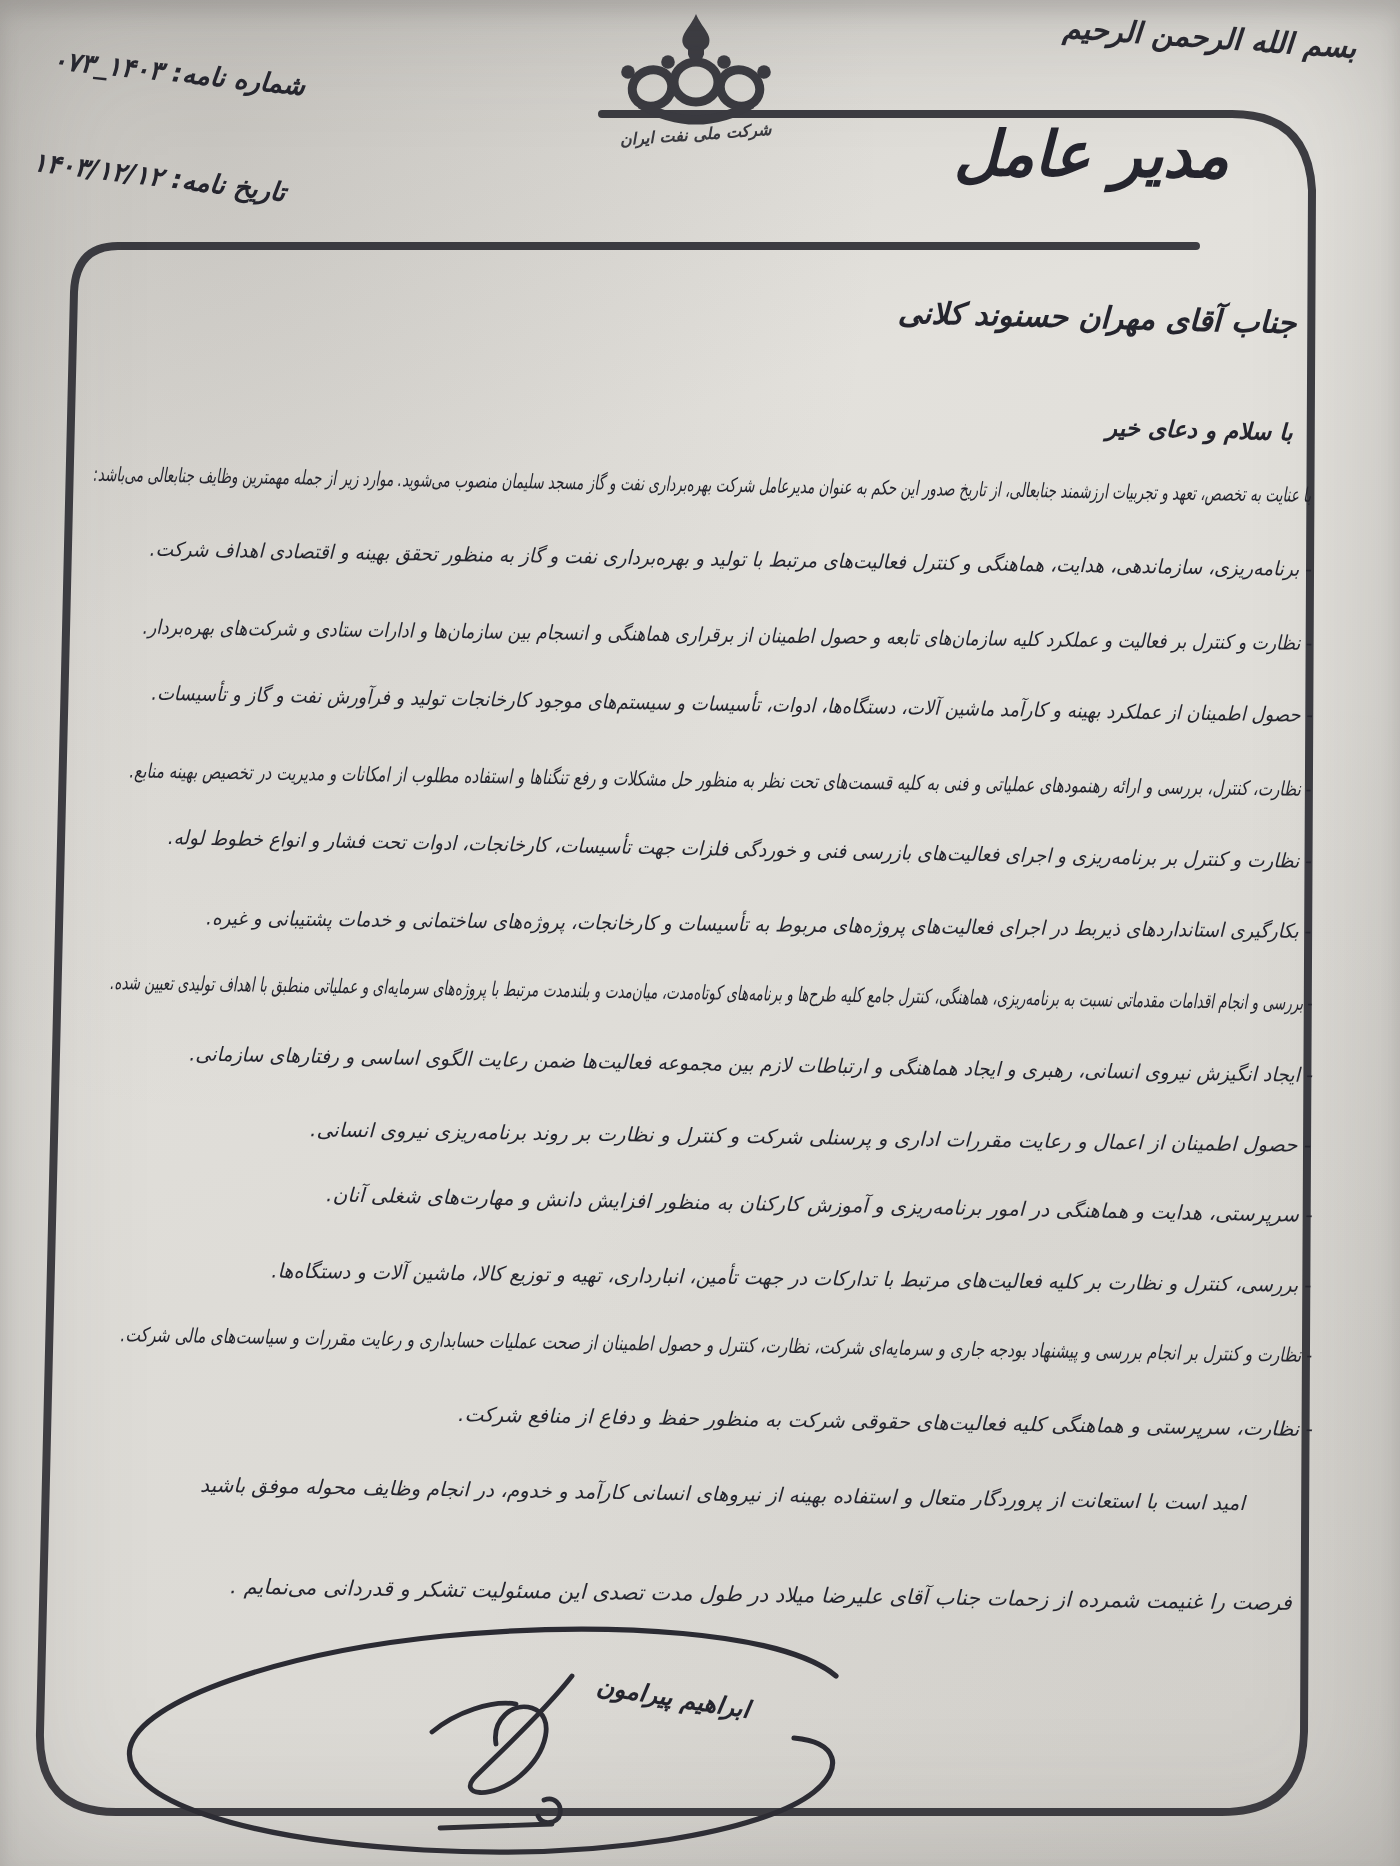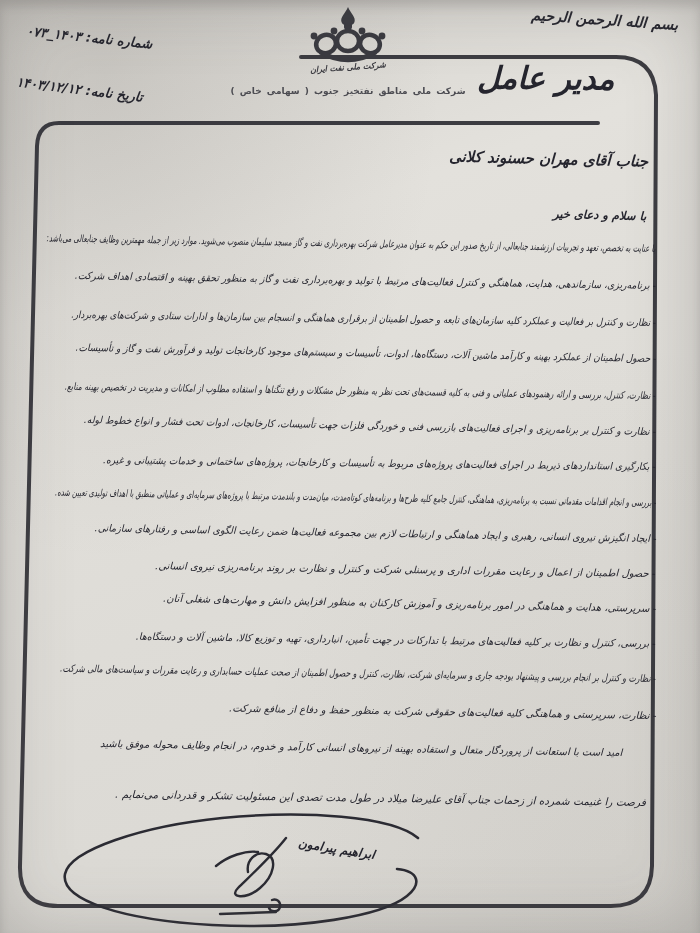--- a/index.html
+++ b/index.html
@@ -79,21 +79,20 @@
     <g fill="#3a3a40">
       <circle cx="12" cy="30" r="3.4"></circle>
         <circle cx="32" cy="25" r="3.4"></circle>
       <circle cx="46" cy="21" r="3.8"></circle>
         <circle cx="60" cy="25" r="3.4"></circle>
       <circle cx="80" cy="30" r="3.4"></circle>
     </g>
     <text x="46" y="64" text-anchor="middle" font-size="8" font-style="italic" font-weight="bold" fill="#3a3a40" transform="rotate(-4 46 64)">شرکت ملی نفت ایران</text>
   </svg>
 
-  <div class="abs company-caption rtl">شرکت ملی مناطق نفتخیز جنوب ( سهامی خاص )</div>
 
   <div class="abs hand position-title rtl">مدیر عامل</div>
 
   <div class="abs hand addressee rtl">جناب آقای مهران حسنوند کلانی</div>
 
   <div class="abs hand salutation rtl">با سلام و دعای خیر</div>
 
   <div class="line hand intro">با عنایت به تخصص، تعهد و تجربیات ارزشمند جنابعالی، از تاریخ صدور این حکم به عنوان مدیرعامل شرکت بهره‌برداری نفت و گاز مسجد سلیمان منصوب می‌شوید. موارد زیر از جمله مهمترین وظایف جنابعالی می‌باشد:</div>
 
   <div class="line hand" style="top:280px;transform:rotate(1deg) scaleX(.93);">- برنامه‌ریزی، سازماندهی، هدایت، هماهنگی و کنترل فعالیت‌های مرتبط با تولید و بهره‌برداری نفت و گاز به منظور تحقق بهینه و اقتصادی اهداف شرکت.</div>

